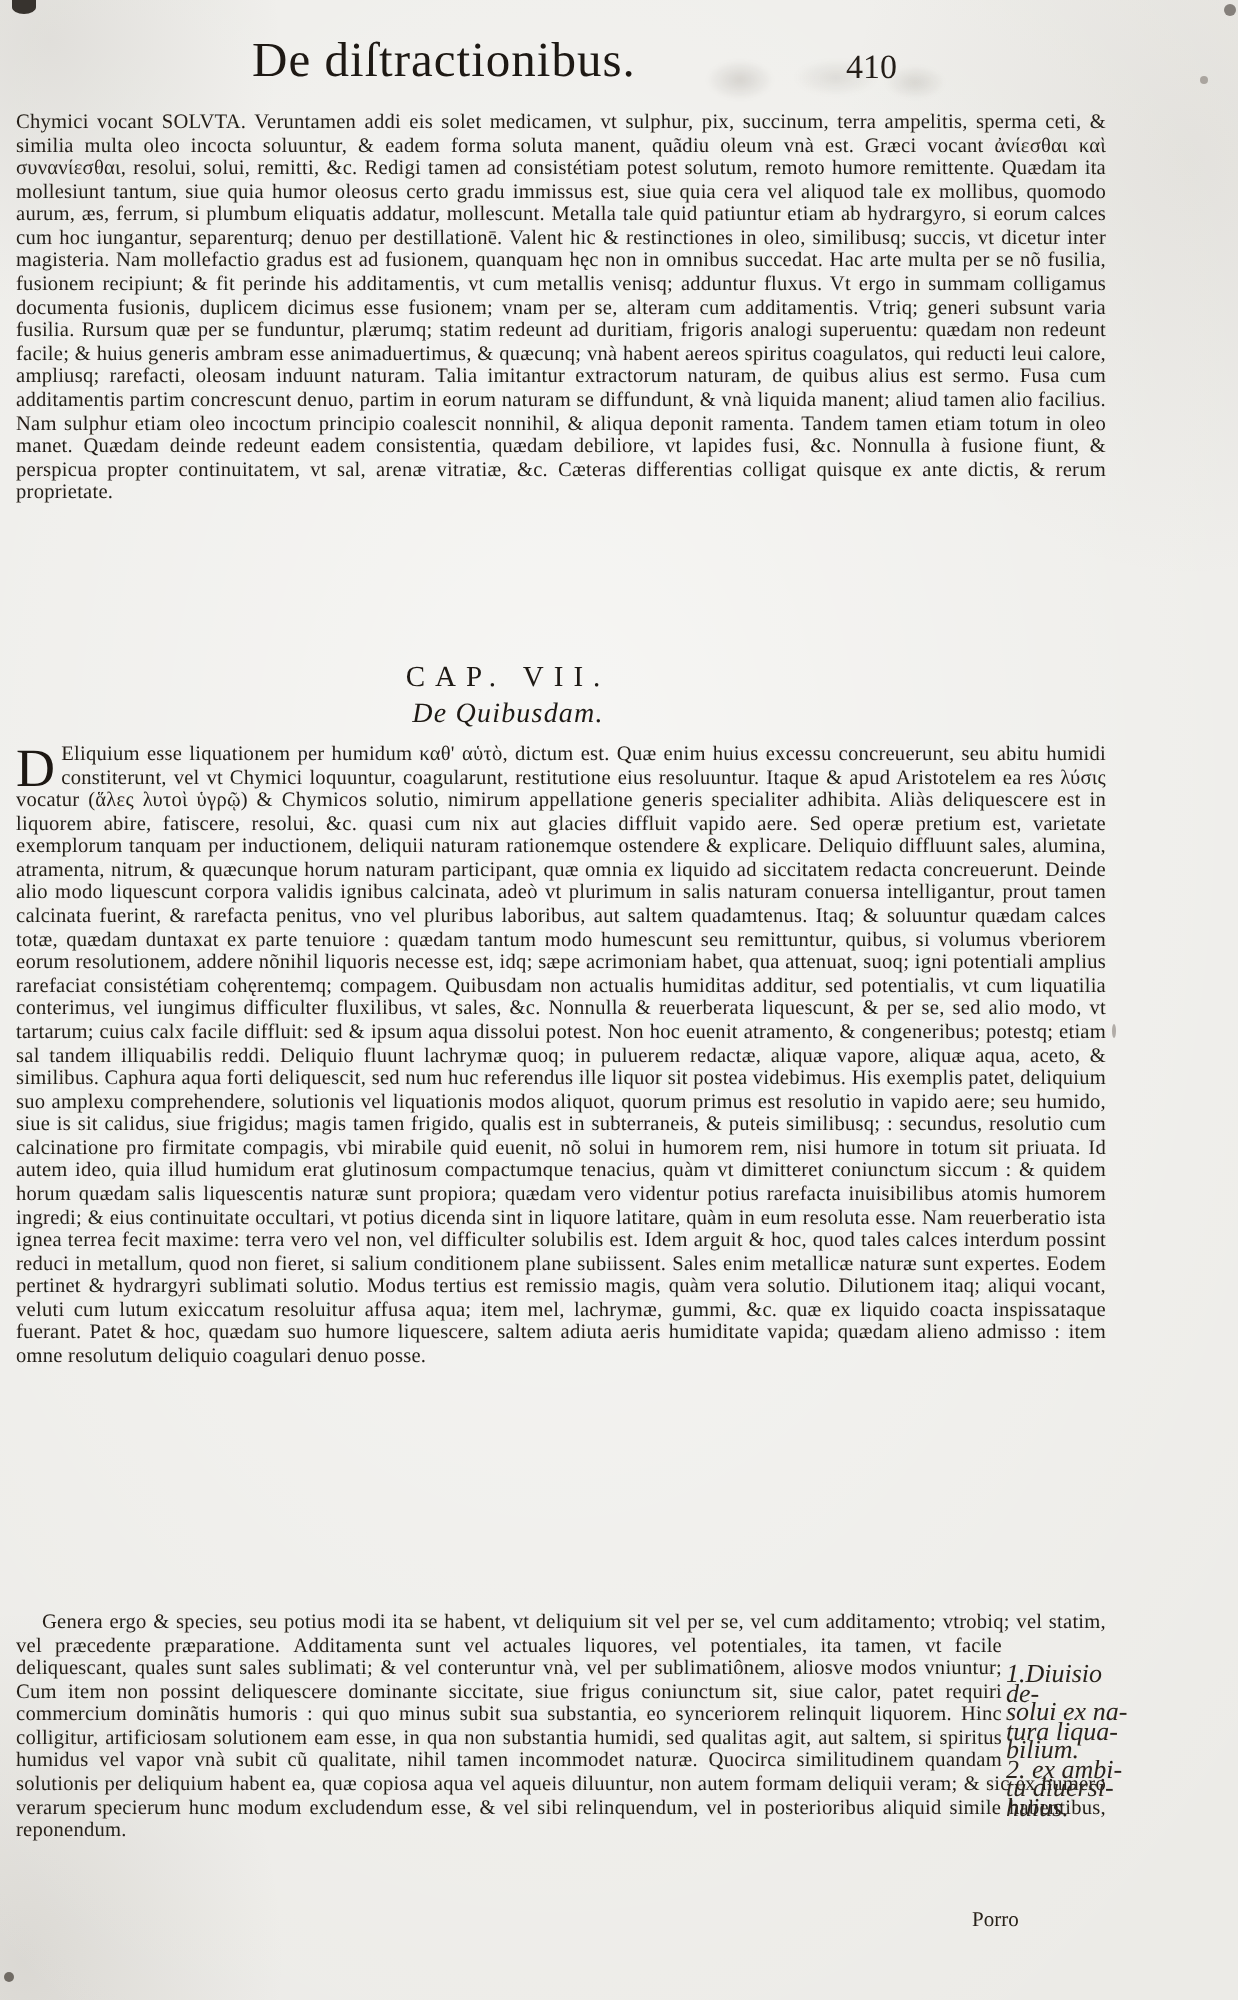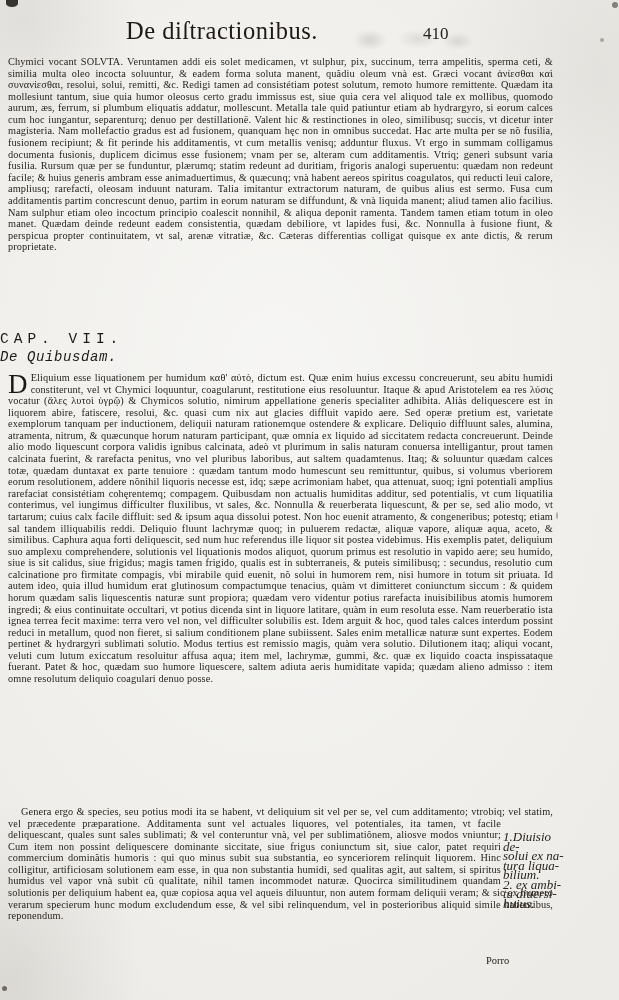--- a/index.html
+++ b/index.html
@@ -37,21 +37,21 @@
   #par3 .indent{display:inline-block;width:13px;}
   .dropcap{
     float:left;
     font-size:27px;line-height:22px;
     padding:1px 3px 0 0;
     color:#1d1813;
   }
   .note-spacer{float:right;width:52px;height:66px;}
   .chap-block{
     position:absolute;left:0;top:331px;width:508px;
-    color:#1f1a15;font-family:Liberation Mono, monospace;
+    text-align:center;color:#1f1a15;
   }
   .chap-num{font-size:14.5px;letter-spacing:5px;}
   .chap-sub{font-size:14px;font-style:italic;margin-top:2px;letter-spacing:.6px;}
   .margin-note{
     position:absolute;left:503px;top:832px;width:64px;
     font-size:13px;line-height:9.5px;font-style:italic;
     color:#2a241d;
   }
   .catchword{
     position:absolute;left:486px;top:955px;

